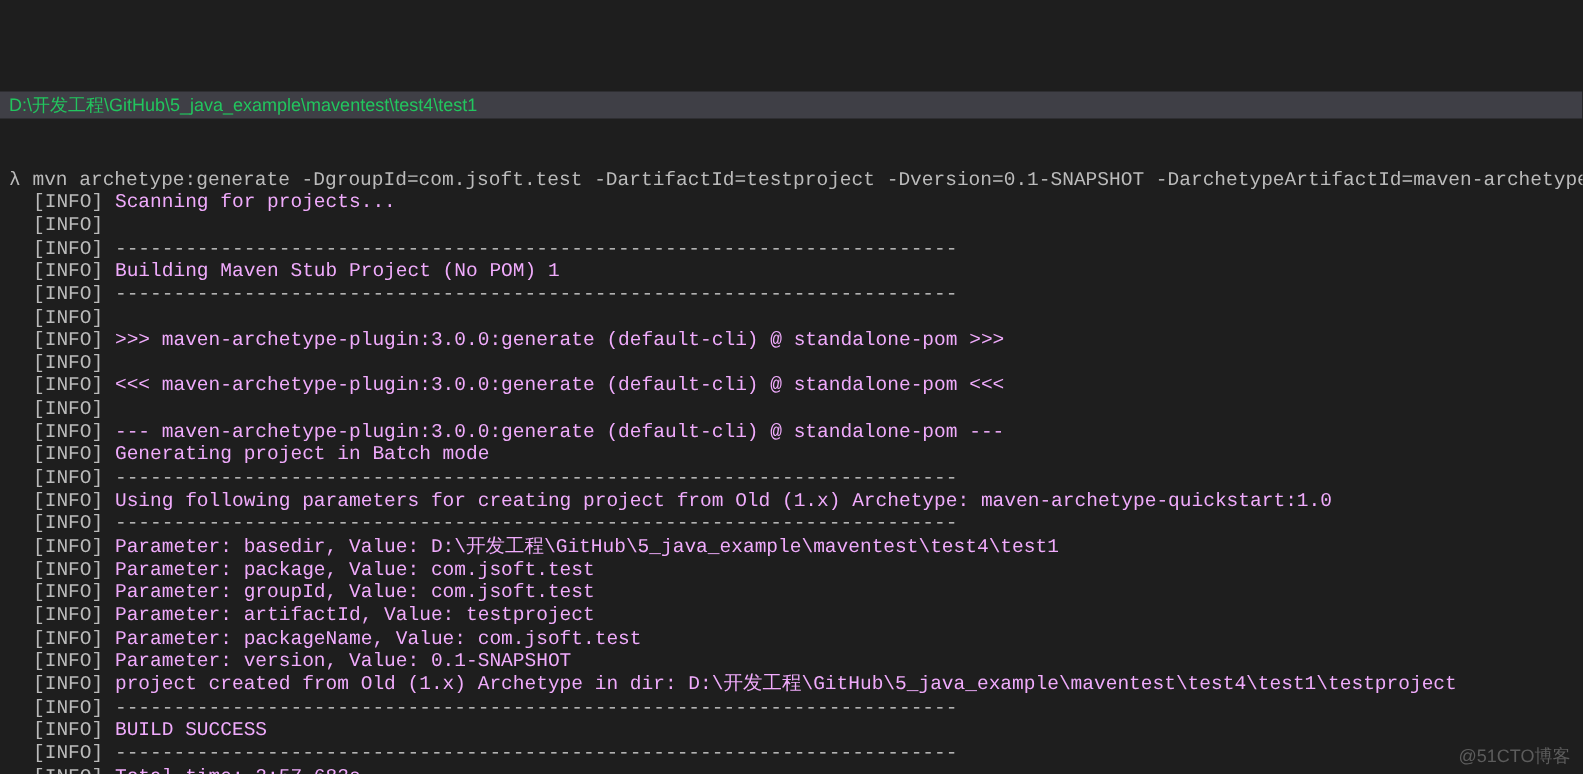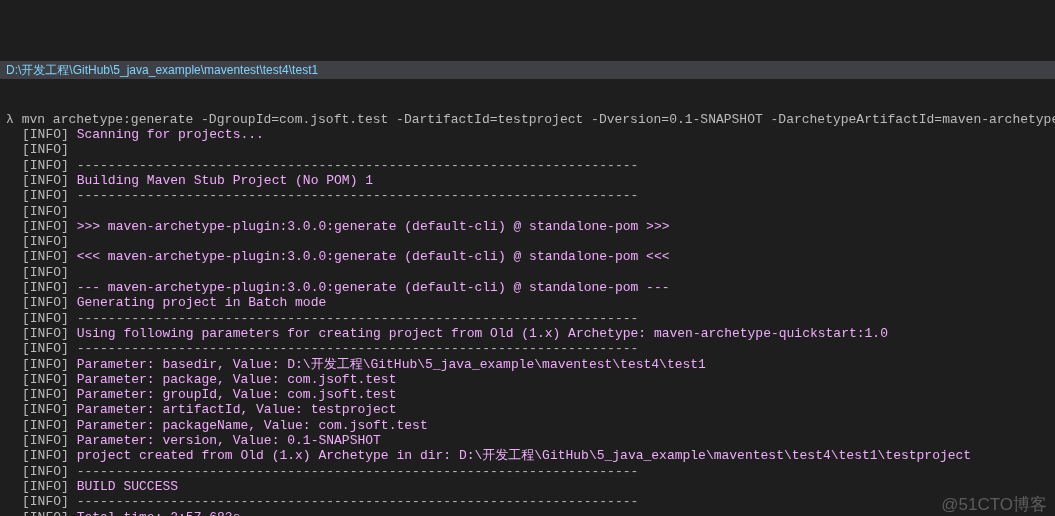--- a/index.html
+++ b/index.html
@@ -11,21 +11,21 @@
     font-size: 13px;
     line-height: 15.3px;
     white-space: pre;
     overflow: hidden;
     width: 1055px;
     height: 516px;
     position: relative;
   }
   .titlebar {
     background: #3f3f46;
-    color: #7dd3fc;
+    color: #22c55e;
     padding: 1px 6px;
     font-family: "Segoe UI", Tahoma, sans-serif;
     font-size: 12px;
     height: 18px;
     display: flex;
     align-items: center;
   }
   .term {
     padding: 2px 6px 2px 6px;
     background: #1e1e1e;
@@ -35,21 +35,21 @@
   .line { display: block; }
   .tag { color: #bbbbbb; margin-left: 16px; }
   .msg { color: #f0abfc; }
   .dashes { color: #bbbbbb; letter-spacing: 0; }
   .watermark {
     position: absolute;
     bottom: 4px;
     right: 8px;
     color: #777;
     font-family: "Segoe UI", sans-serif;
-    font-size: 17px;
+    font-size: 12px;
     opacity: 0.7;
   }
 </style>
 </head>
 <body>
 
 
 
 <div class="titlebar">
   <span>D:\开发工程\GitHub\5_java_example\maventest\test4\test1</span>

